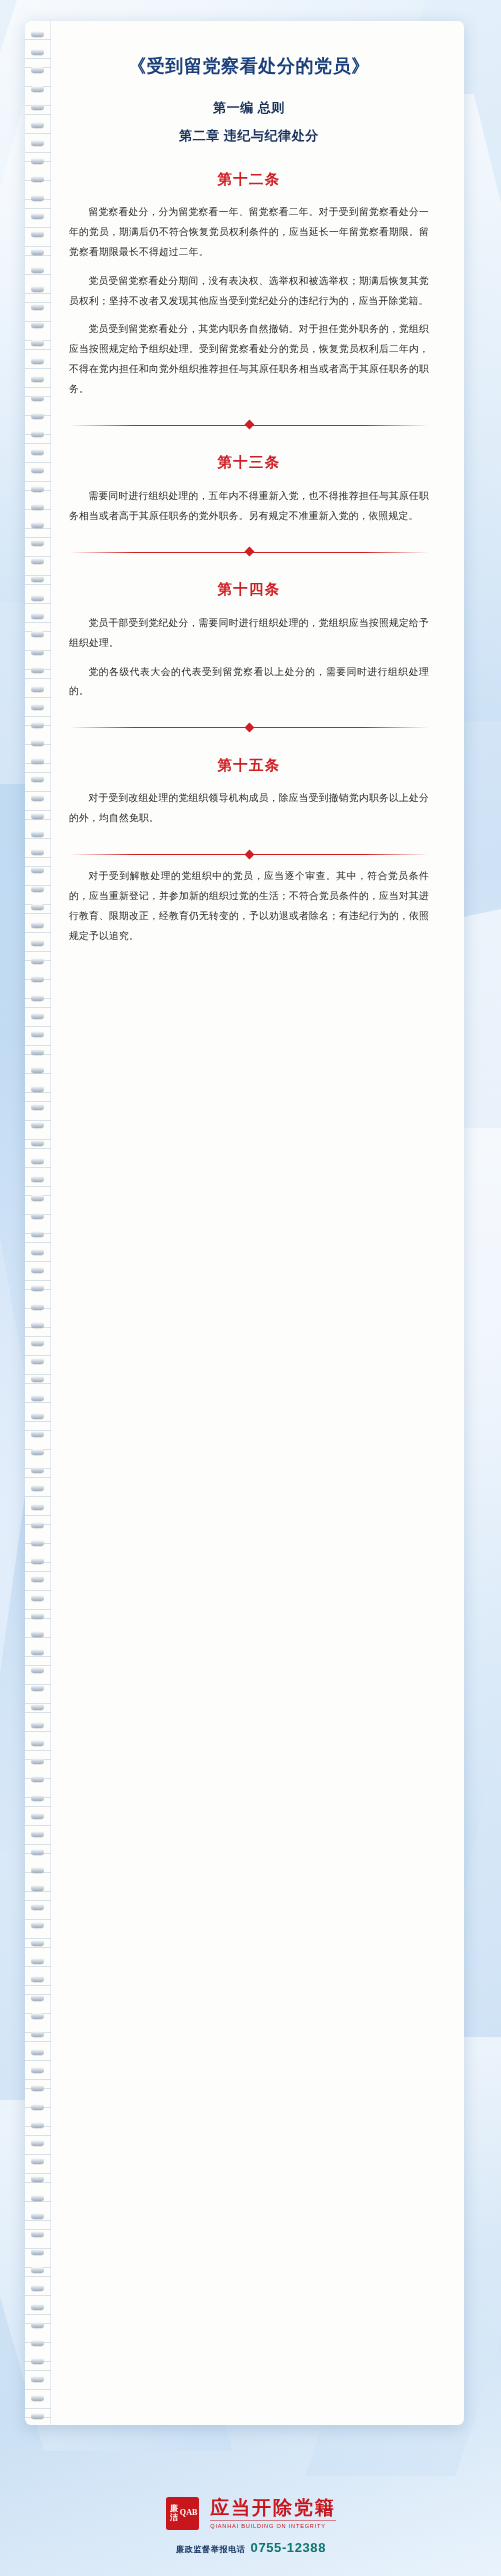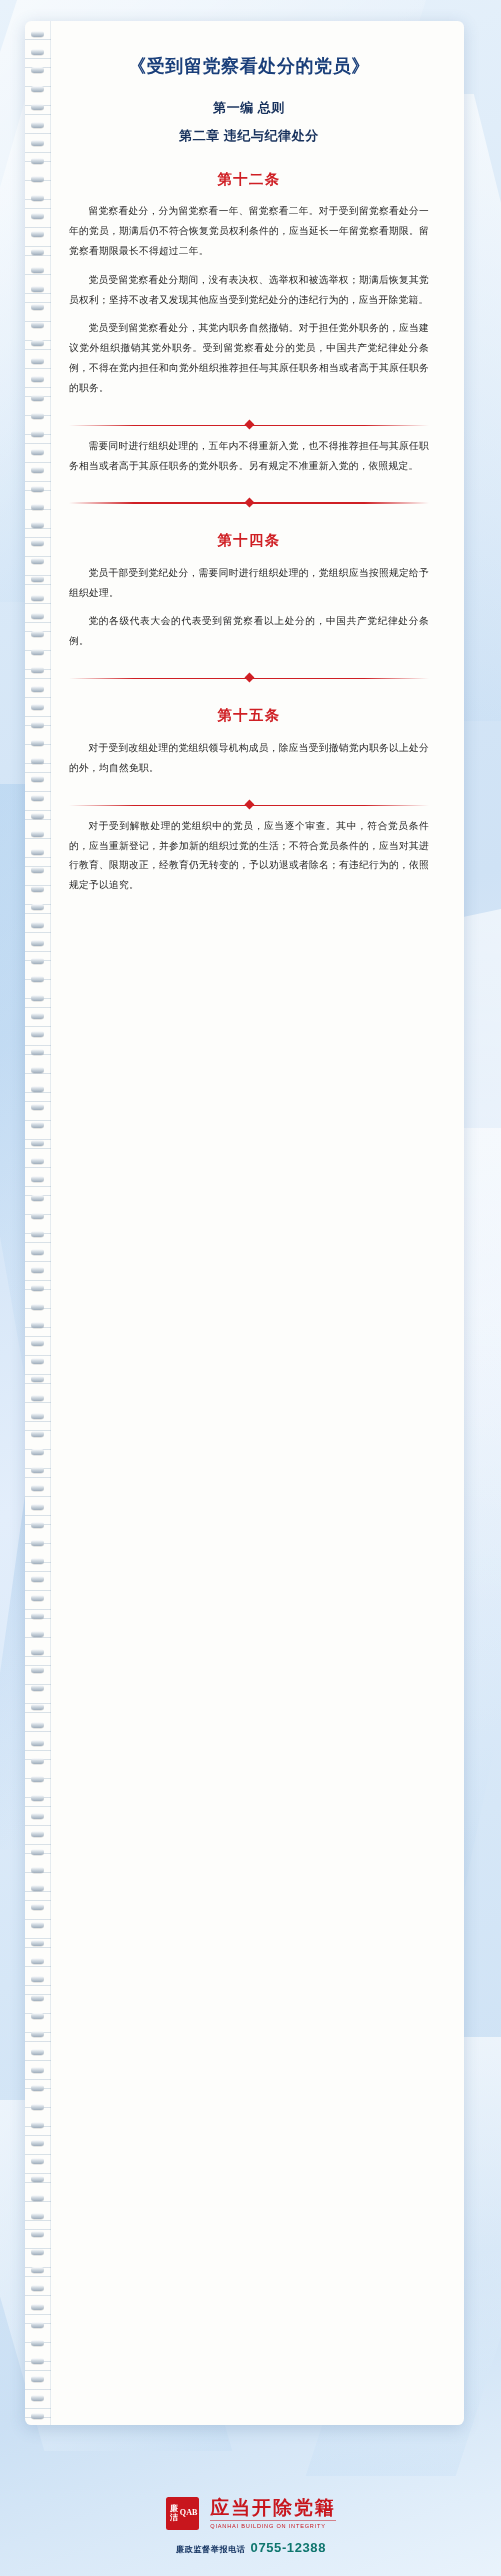--- a/index.html
+++ b/index.html
@@ -136,21 +136,21 @@
   .article-head {
     text-align: center;
     font-family: "Liberation Serif", serif;
     font-weight: bold;
     font-size: 14.4px;
     color: #cf1f24;
     letter-spacing: 1.3px;
     margin: 19px 0 13.8px 0;
   }
   .para {
-    font-family: Liberation Mono, monospace;
+    font-family: Liberation Serif, serif;
     font-size: 9.7px;
     line-height: 2.05;
     color: #1d1d1d;
     text-align: justify;
     text-indent: 2em;
     margin: 0 0 8.8px 0;
     letter-spacing: 0.3px;
   }
 
   
@@ -397,41 +397,42 @@
   <div class="page-inner">
 
     <h1 class="doc-title">《受到留党察看处分的党员》</h1>
     <h2 class="book-title">第一编 总则</h2>
     <h3 class="chapter-title">第二章 违纪与纪律处分</h3>
 
     <section class="article">
       <div class="article-head">第十二条</div>
       <p class="para">留党察看处分，分为留党察看一年、留党察看二年。对于受到留党察看处分一年的党员，期满后仍不符合恢复党员权利条件的，应当延长一年留党察看期限。留党察看期限最长不得超过二年。</p>
       <p class="para">党员受留党察看处分期间，没有表决权、选举权和被选举权；期满后恢复其党员权利；坚持不改者又发现其他应当受到党纪处分的违纪行为的，应当开除党籍。</p>
-      <p class="para">党员受到留党察看处分，其党内职务自然撤销。对于担任党外职务的，应当建议党外组织撤销其党外职务。受到留党察看处分的党员，中国共产党纪律处分条例，不得在党内担任和向党外组织推荐担任与其原任职务相当或者高于其原任职务的职务。</p>
+      <p class="para">党员受到留党察看处分，其党内职务自然撤销。对于担任党外职务的，党组织应当按照规定给予组织处理。受到留党察看处分的党员，恢复党员权利后二年内，不得在党内担任和向党外组织推荐担任与其原任职务相当或者高于其原任职务的职务。</p>
     </section>
 
     <div class="divider">
       <div class="line"></div>
       <div class="dot"></div>
     </div>
 
     <section class="article">
+      <div class="article-head">第十三条</div>
       <p class="para">需要同时进行组织处理的，五年内不得重新入党，也不得推荐担任与其原任职务相当或者高于其原任职务的党外职务。另有规定不准重新入党的，依照规定。</p>
     </section>
 
     <div class="divider">
       <div class="line"></div>
       <div class="dot"></div>
     </div>
 
     <section class="article">
       <div class="article-head">第十四条</div>
       <p class="para">党员干部受到党纪处分，需要同时进行组织处理的，党组织应当按照规定给予组织处理。</p>
-      <p class="para">党的各级代表大会的代表受到留党察看以上处分的，中国共产党纪律处分条例。</p>
+      <p class="para">党的各级代表大会的代表受到留党察看以上处分的，需要同时进行组织处理的。</p>
     </section>
 
     <div class="divider">
       <div class="line"></div>
       <div class="dot"></div>
     </div>
 
     <section class="article">
       <div class="article-head">第十五条</div>
       <p class="para">对于受到改组处理的党组织领导机构成员，除应当受到撤销党内职务以上处分的外，均自然免职。</p>

